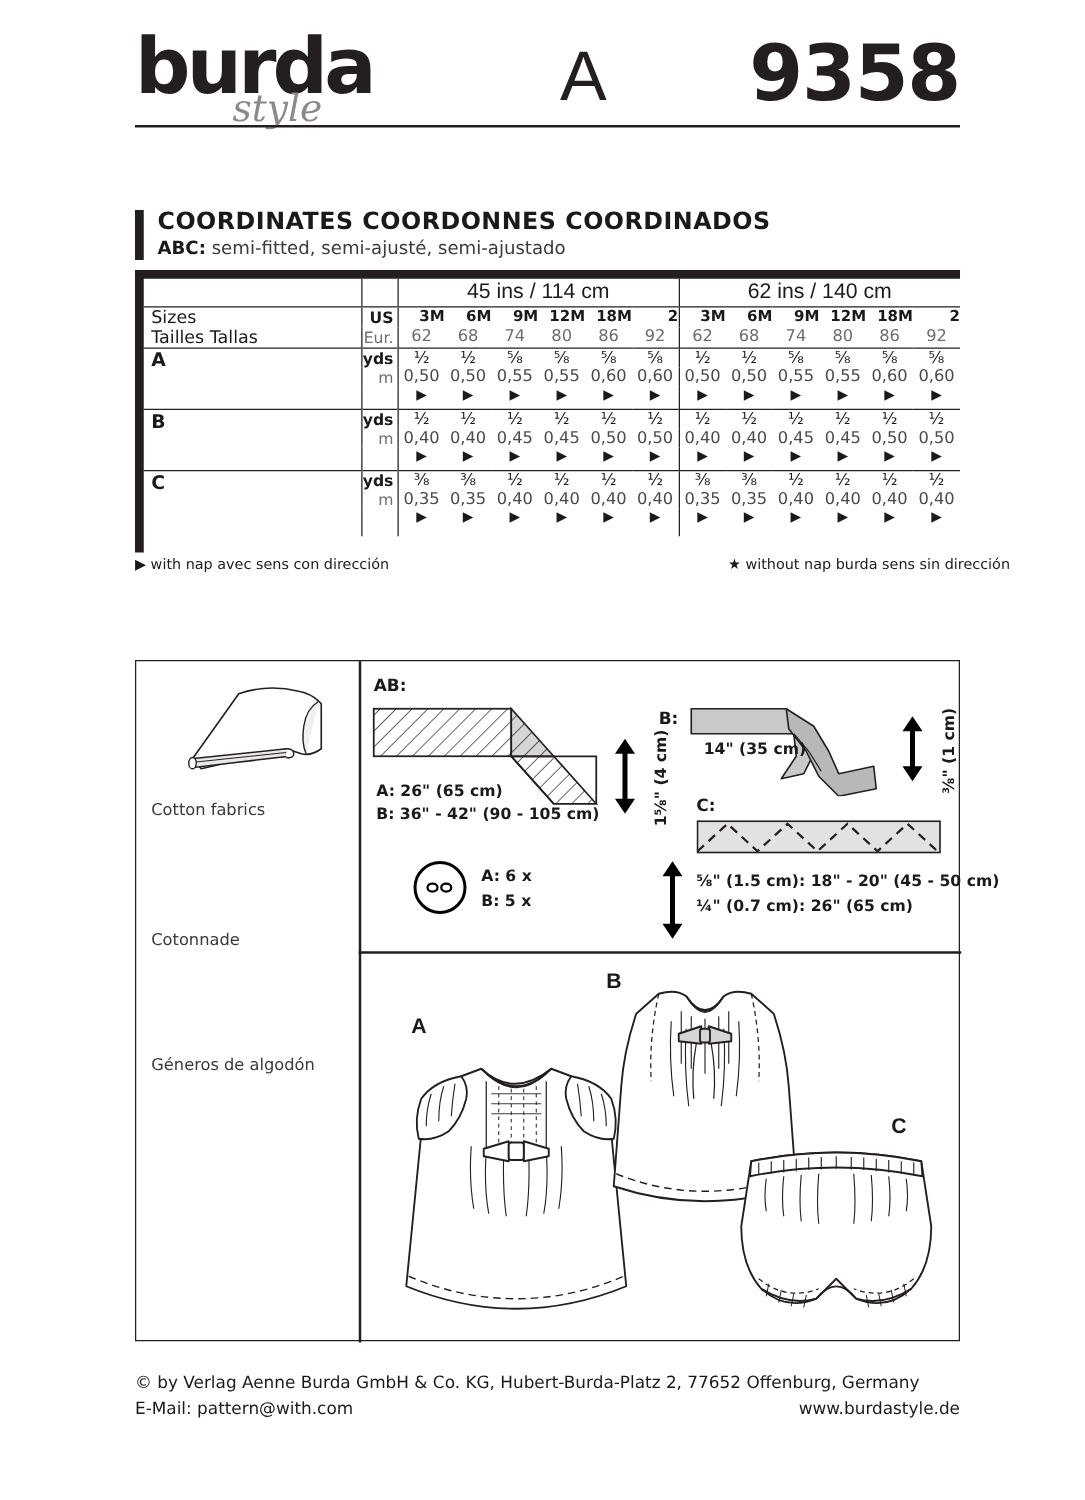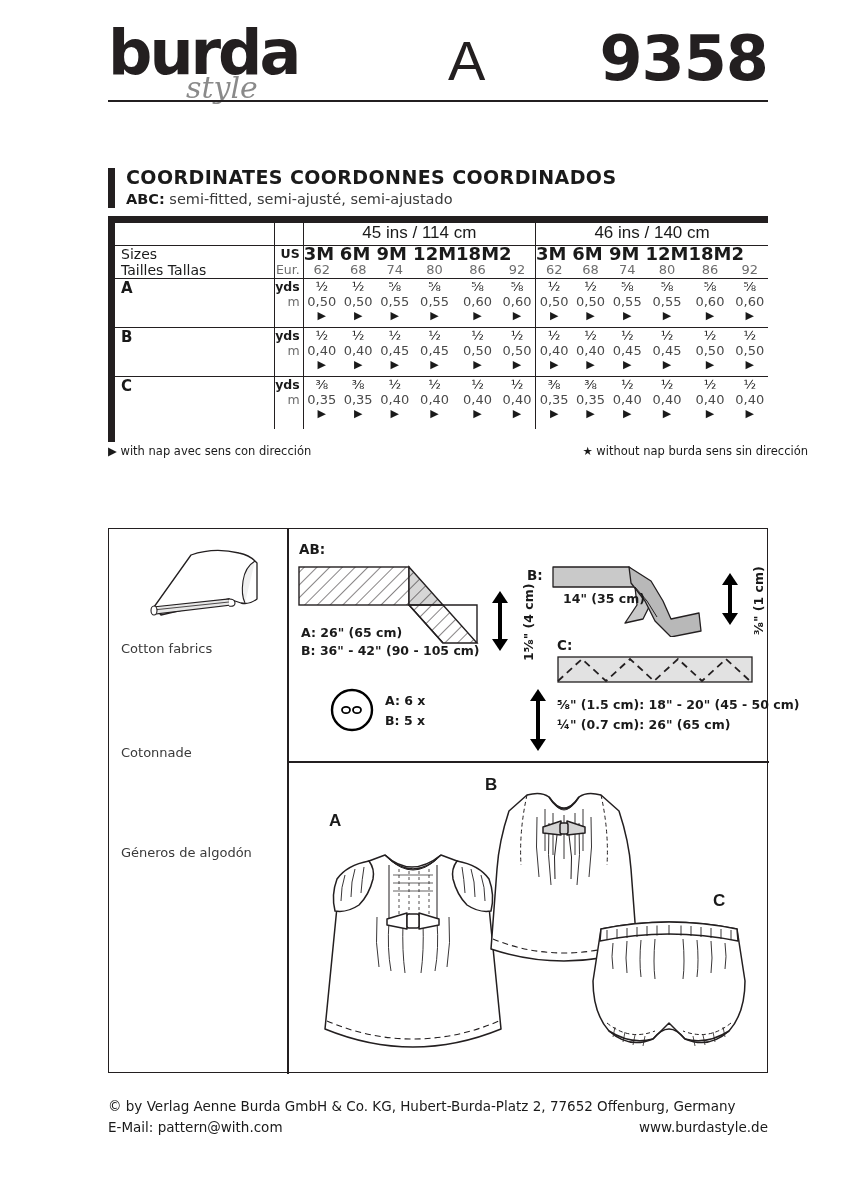--- a/index.html
+++ b/index.html
@@ -40,21 +40,21 @@
   table.mt td,table.mt th{padding:0;border:0;vertical-align:top;}
 
   .c-name{width:175px;}
   .c-unit{width:28px;}
   .c-sz{width:37.5px;}
   .vsep{border-left:1.6px solid #231f20 !important;}
   .rowline{border-top:1.3px solid #231f20 !important;}
 
   .wh{height:22px;text-align:center;font-size:17px;font-weight:400;
       font-family:"Liberation Sans",sans-serif;}
-  .sz-us{font-size:18px;font-weight:700;text-align:left;line-height:15px;}
+  .sz-us{font-size:12px;font-weight:700;text-align:right;line-height:15px;}
   .sz-eu{font-size:13px;font-weight:400;color:#6d6d6d;text-align:center;line-height:15px;}
   .lbl-left{font-size:14px;line-height:16px;padding-left:6px !important;}
   .unit-l{font-size:12.5px;font-weight:700;text-align:right;padding-right:3px !important;line-height:15px;}
   .unit-l.gry{font-weight:400;color:#6d6d6d;}
   .rowA{font-size:15px;font-weight:700;padding-left:6px !important;}
   .yd{font-size:13px;text-align:center;line-height:15px;font-weight:400;}
   .mm{font-size:13px;text-align:center;line-height:15px;color:#4a4a4a;}
   .nap{font-size:11px;text-align:center;line-height:13px;}
 
   .foot{position:absolute;left:108px;top:444px;width:660px;height:18px;
@@ -134,21 +134,21 @@
           <col class="c-sz">
           <col class="c-sz">
           <col class="c-sz">
       </colgroup>
       <tbody>
 
         <tr>
           <td></td>
           <td class="vsep"></td>
           <td class="wh vsep" colspan="6">45 ins / 114 cm</td>
-          <td class="wh vsep" colspan="6">46 ins / 140 cm</td>
+          <td class="wh vsep" colspan="6">62 ins / 140 cm</td>
         </tr>
 
         <tr>
           <td class="lbl-left rowline" rowspan="2">
             <div>Sizes</div>
             <div>Tailles  Tallas</div>
           </td>
           <td class="unit-l rowline vsep">US</td>
           <td class="sz-us rowline vsep">3M</td>
           <td class="sz-us rowline">6M</td>

